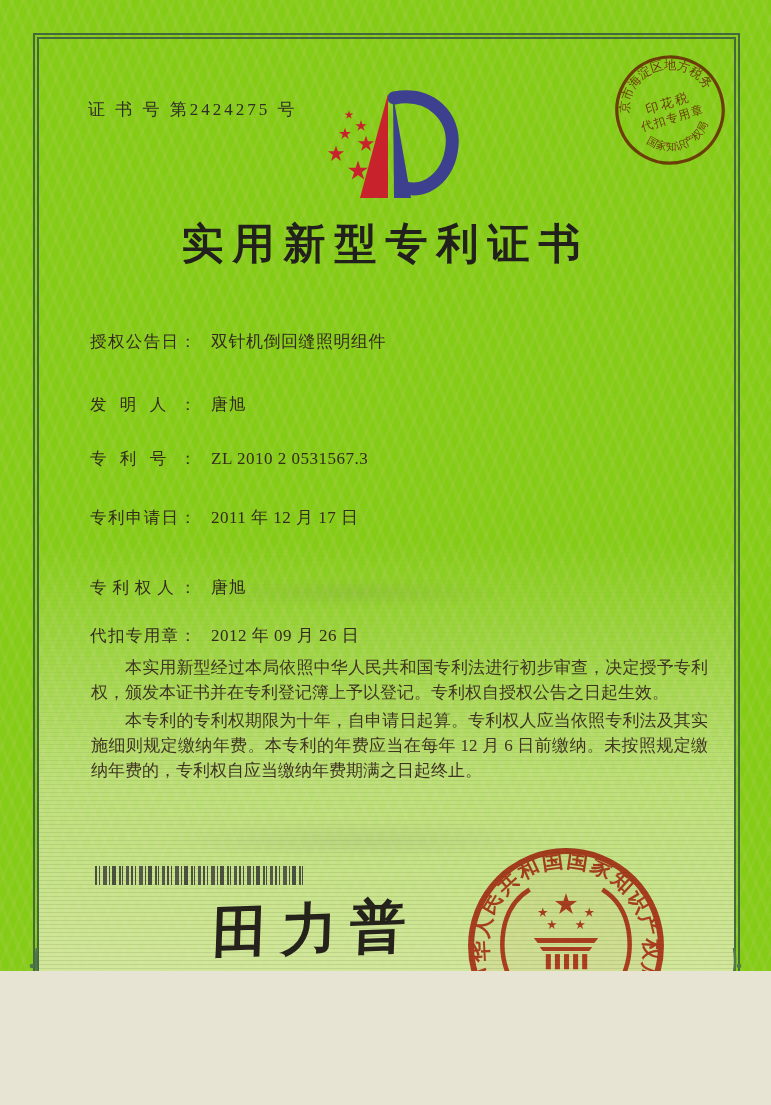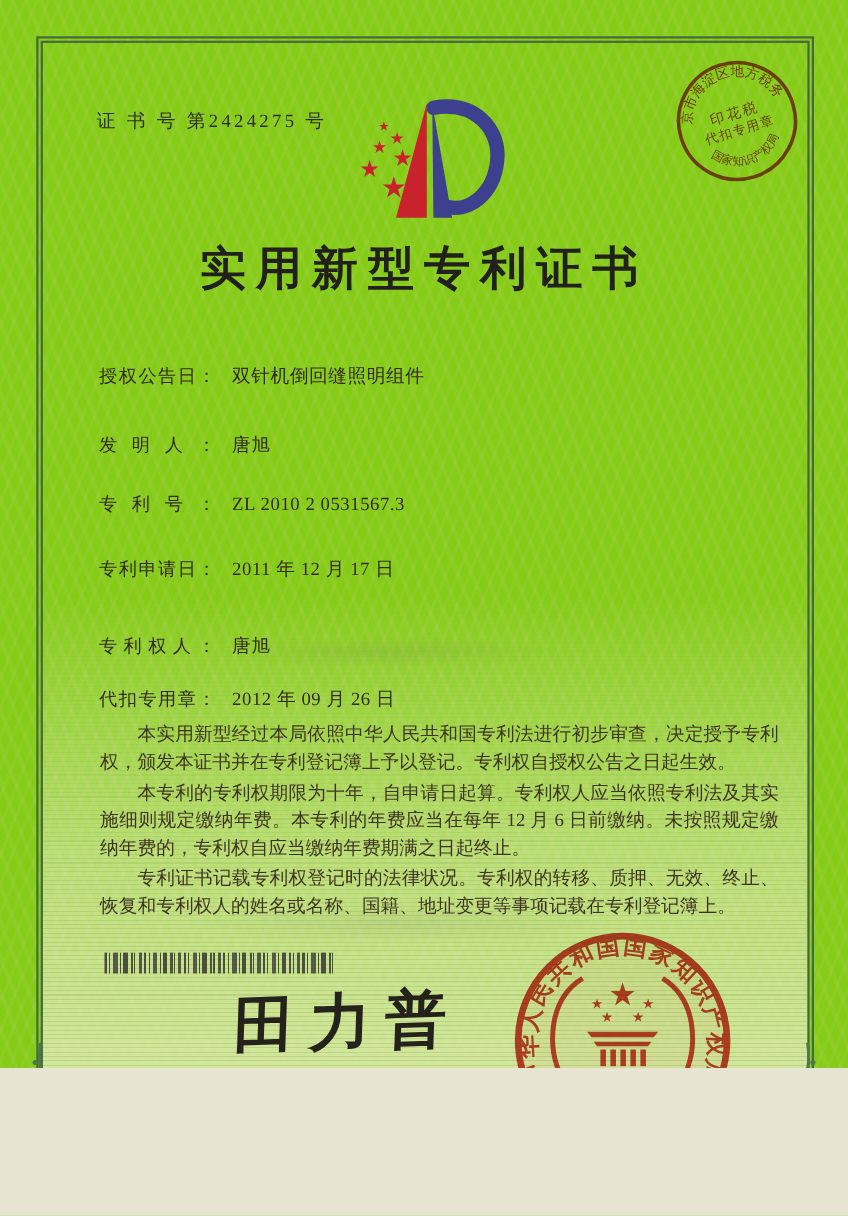--- a/index.html
+++ b/index.html
@@ -151,21 +151,20 @@
       <span class="flabel">专利权人：</span><span class="fvalue">唐旭</span>
     </div>
     <div class="field-row">
       <span class="flabel">代扣专用章：</span><span class="fvalue">2012 年 09 月 26 日</span>
     </div>
   </div>
 
   <div class="abs paragraphs">
     <p>本实用新型经过本局依照中华人民共和国专利法进行初步审查，决定授予专利权，颁发本证书并在专利登记簿上予以登记。专利权自授权公告之日起生效。</p>
     <p>本专利的专利权期限为十年，自申请日起算。专利权人应当依照专利法及其实施细则规定缴纳年费。本专利的年费应当在每年 12 月 6 日前缴纳。未按照规定缴纳年费的，专利权自应当缴纳年费期满之日起终止。</p>
-    <p>专利证书记载专利权登记时的法律状况。专利权的转移、质押、无效、终止、恢复和专利权人的姓名或名称、国籍、地址变更等事项记载在专利登记簿上。</p>
   </div>
 
   <div class="abs barcode"></div>
 
   <div class="abs sig-label">局长</div>
   <div class="abs sig-name">田力普</div>
 
   <svg class="abs seal-stamp" viewBox="0 0 200 200" aria-hidden="true">
     <g>
       <circle cx="100" cy="100" r="94" fill="rgba(213,56,38,0.05)" stroke="#cf3526" stroke-width="6"></circle>

